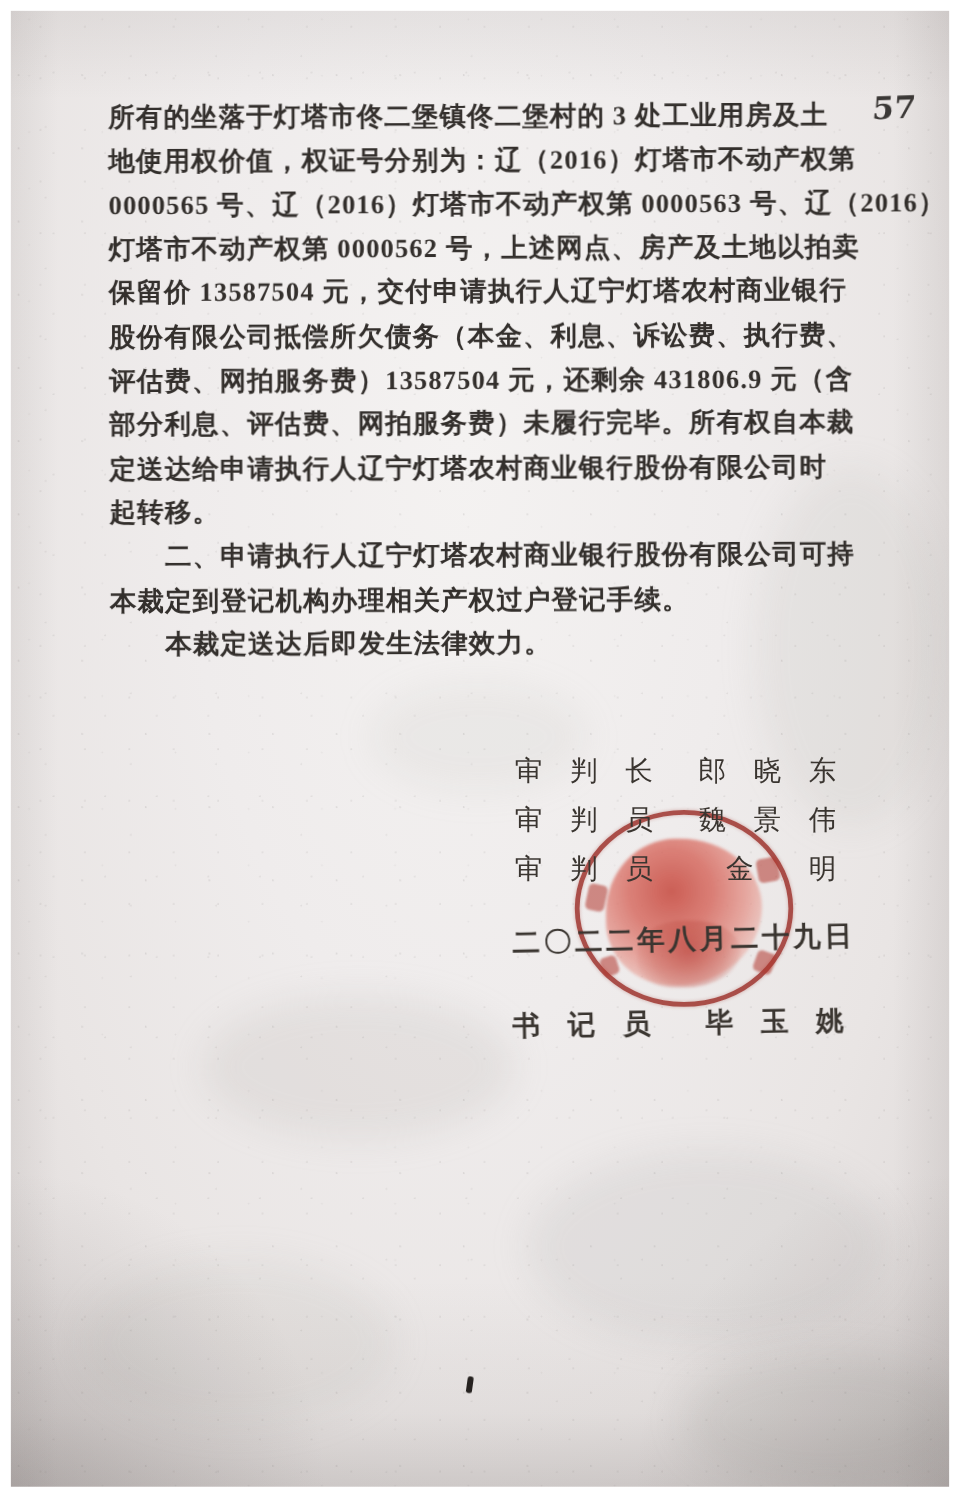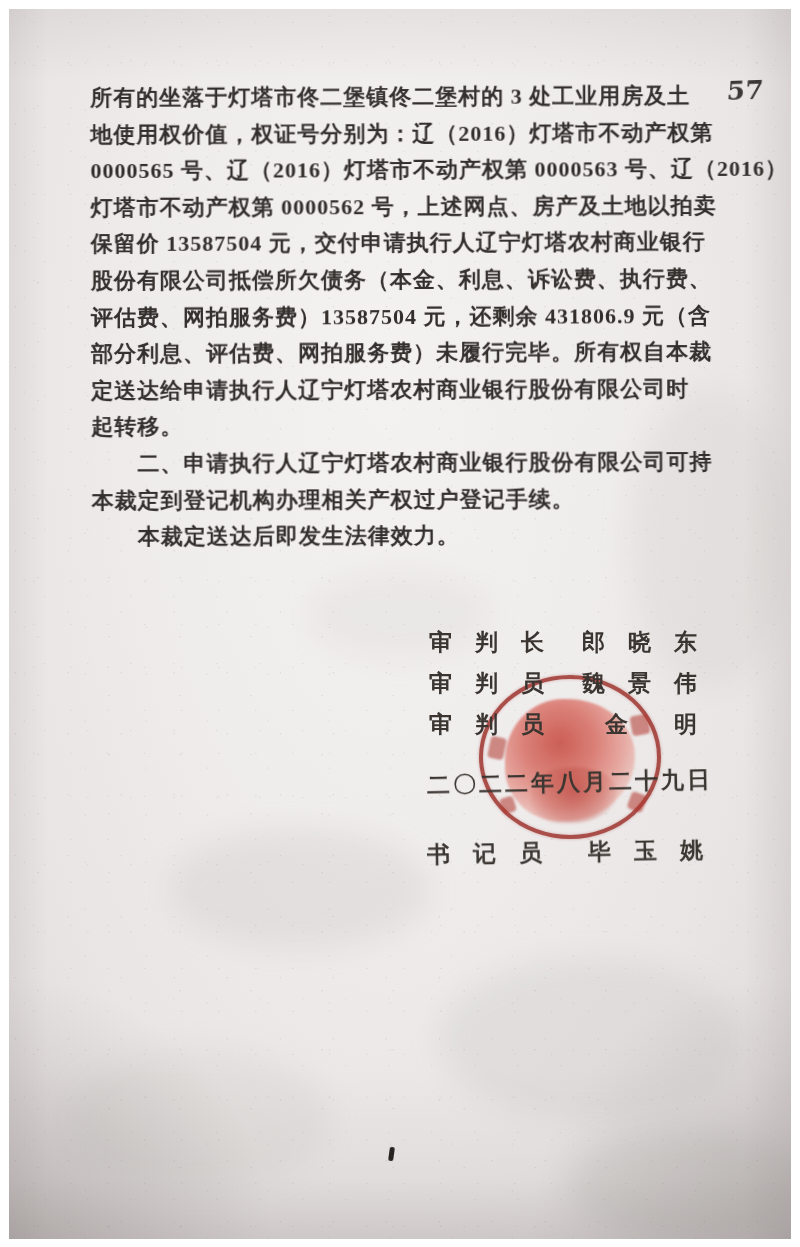--- a/index.html
+++ b/index.html
@@ -55,21 +55,21 @@
     filter:blur(0.45px);
     transform:rotate(-0.2deg);
   }
   .body-text .line{
     height:36.6px;line-height:36.6px;white-space:nowrap;
   }
   .sig-block{position:absolute;z-index:3;}
   .sig-row{
     position:absolute;left:420px;width:268px;
     display:flex;justify-content:space-between;
-    font-size:23px;font-weight:bold;color:#3a3530;
+    font-size:23px;font-weight:normal;color:#3a3530;
     filter:blur(0.4px);white-space:nowrap;
   }
   .sig-row.r1{top:618px;}
   .sig-row.r2{top:659px;}
   .sig-row.r3{top:700px;}
   .date-line{
     position:absolute;left:418px;top:758px;z-index:3;
     font-size:23px;font-weight:bold;color:#3a3530;
     letter-spacing:3px;white-space:nowrap;
     transform:rotate(-1.2deg);

